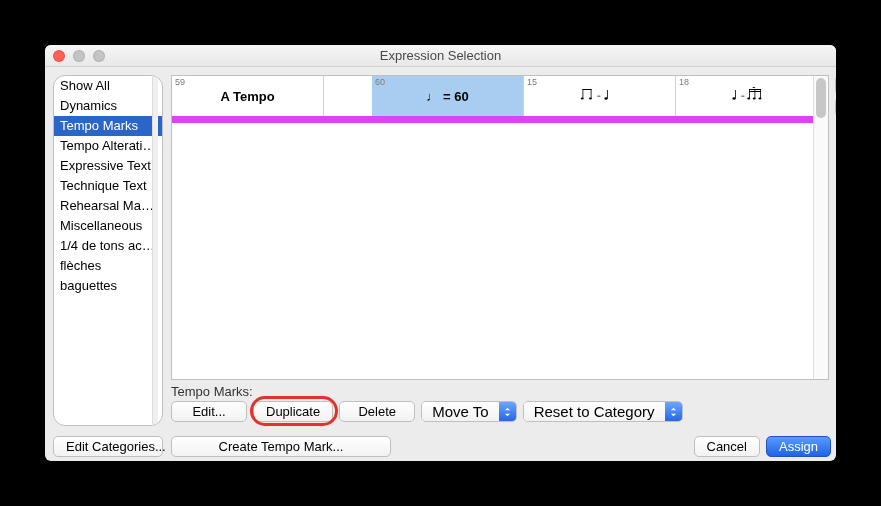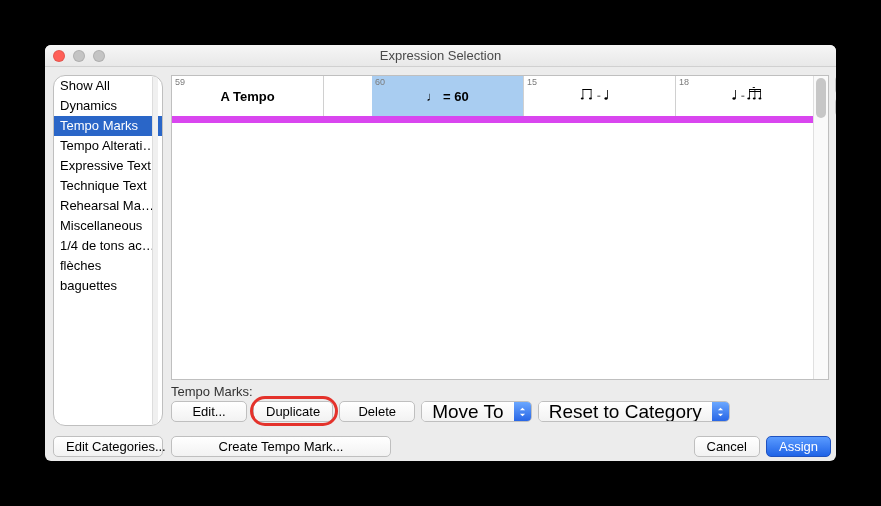--- a/index.html
+++ b/index.html
@@ -28,21 +28,21 @@
     .zbtn{width:22px;height:20px;border:1px solid #bfbfbf;background:#fff;border-radius:5px;display:flex;align-items:center;justify-content:center;cursor:default;}
     .zbtn svg{width:13px;height:13px;}
     .navstack{position:absolute;right:-28px;top:245px;display:flex;flex-direction:column;gap:3px;}
     .navbtn{width:22px;height:20px;border:1px solid #bfbfbf;background:#fff;border-radius:5px;display:flex;align-items:center;justify-content:center;cursor:default;font-size:11px;}
     .label{font-size:13px;color:#333;margin:4px 0 2px 0;}
     .btnrow{display:flex;gap:6px;align-items:center;margin-bottom:10px;}
     .btn{height:21px;padding:0 12px;border:1px solid #bfbfbf;background:linear-gradient(#ffffff,#f2f2f2);border-radius:5px;font-size:13px;line-height:19px;cursor:default;white-space:nowrap;text-align:center;}
     .btn.wide{min-width:76px;}
     .btn.create{width:220px;}
     .select{height:21px;display:flex;align-items:stretch;border-radius:5px;overflow:hidden;border:1px solid #bfbfbf;}
-    .select .lbl{padding:0 10px;line-height:19px;background:linear-gradient(#ffffff,#f2f2f2);font-size:19px;}
+    .select .lbl{padding:0 10px;line-height:19px;background:linear-gradient(#ffffff,#f2f2f2);font-size:15px;}
     .select .arrow{width:17px;background:linear-gradient(#6aa7ff,#2866e6);display:flex;align-items:center;justify-content:center;}
     .select .arrow svg{width:9px;height:12px;fill:#fff;}
     .ring{position:absolute;border:3px solid #e4322b;border-radius:16px;width:88px;height:30px;left:79px;top:-5px;pointer-events:none;}
     .footer{display:flex;justify-content:space-between;align-items:center;margin-top:4px;}
     .assign{display:flex;gap:6px;align-items:center;}
     .btn.primary{background:linear-gradient(#5a9bff,#1f63e6);color:#fff;border-color:#1f52c0;}
     .tiny{width:20px;height:21px;border:1px solid #bfbfbf;border-radius:5px;background:#fff;display:flex;align-items:center;justify-content:center;}
     .tiny svg{width:9px;height:12px;fill:#7a7a7a;}
     .note{font-family:"Times New Roman",serif;font-weight:normal;}
     .sc{position:absolute;right:0;top:0;bottom:0;width:15px;border-left:1px solid #e0e0e0;background:#fafafa;}

